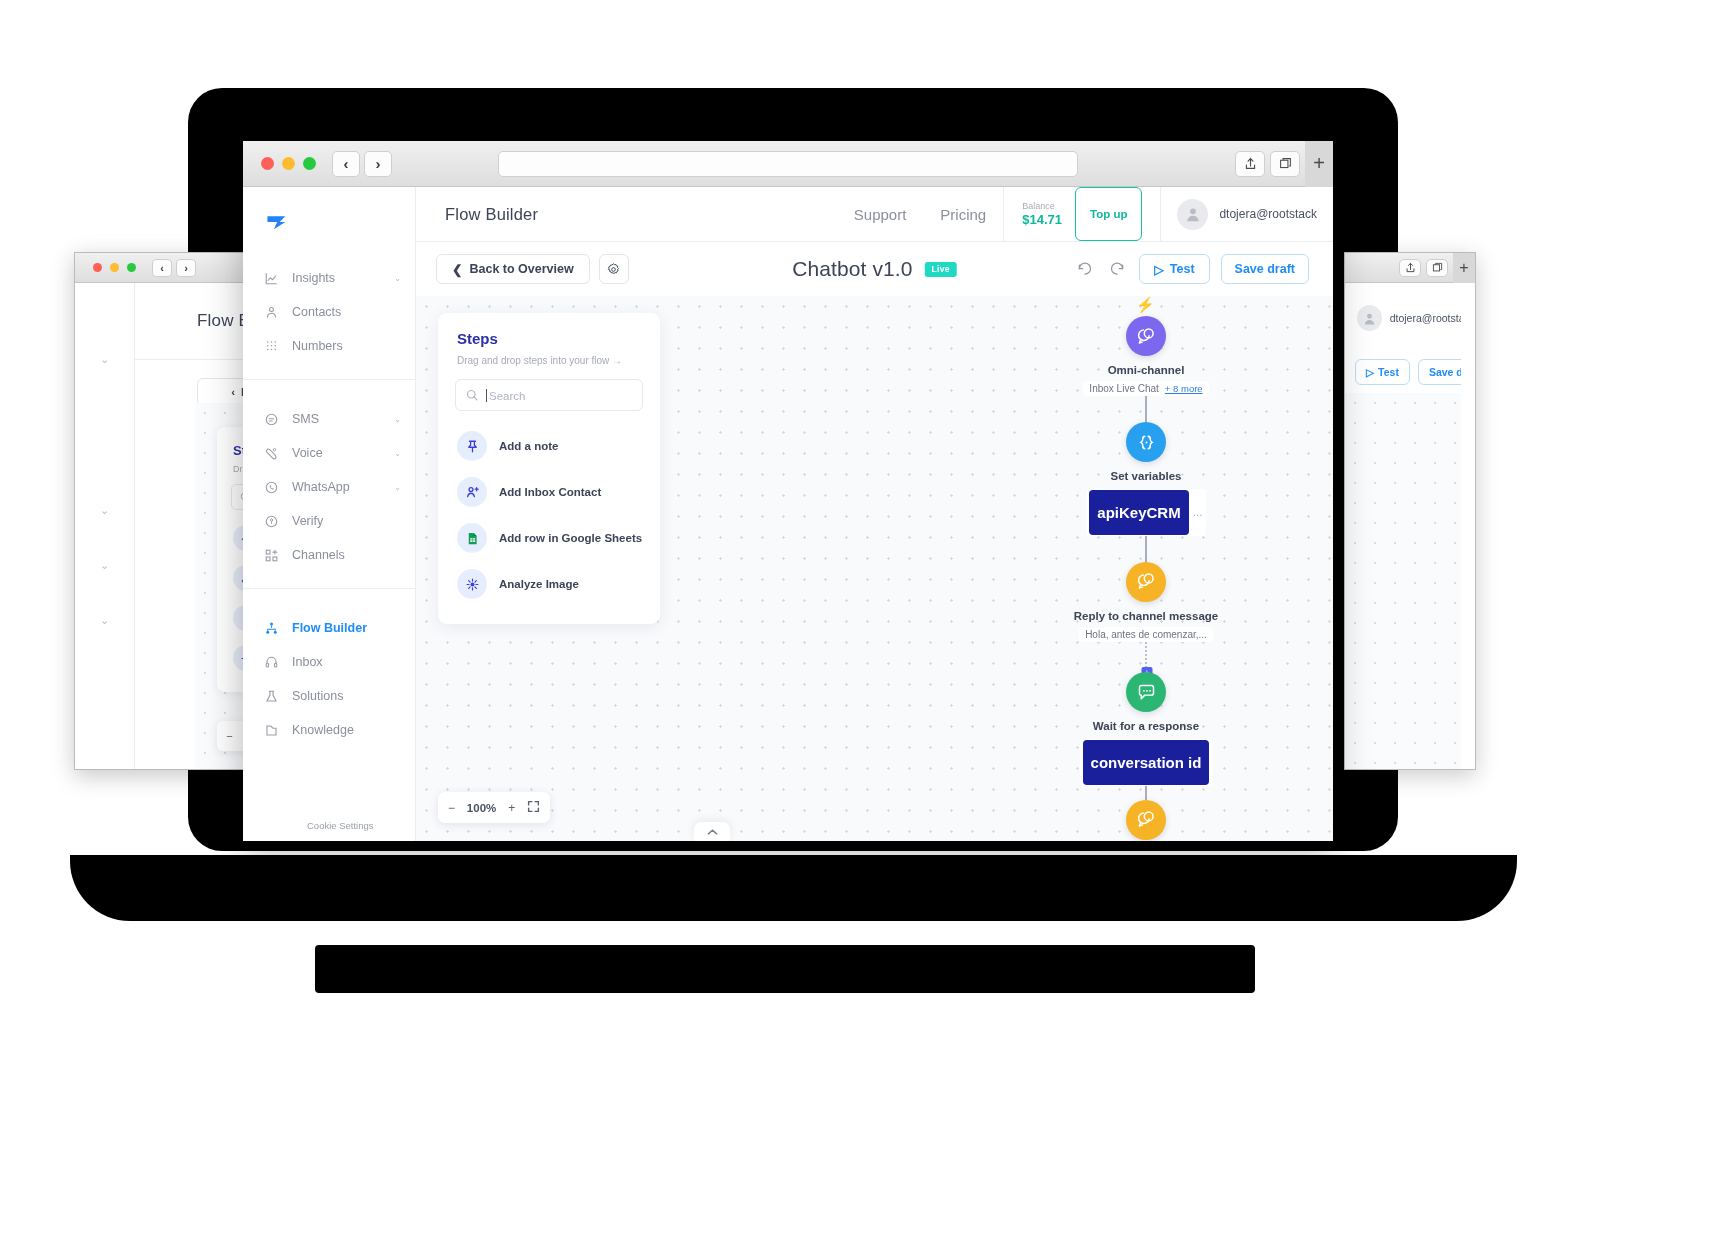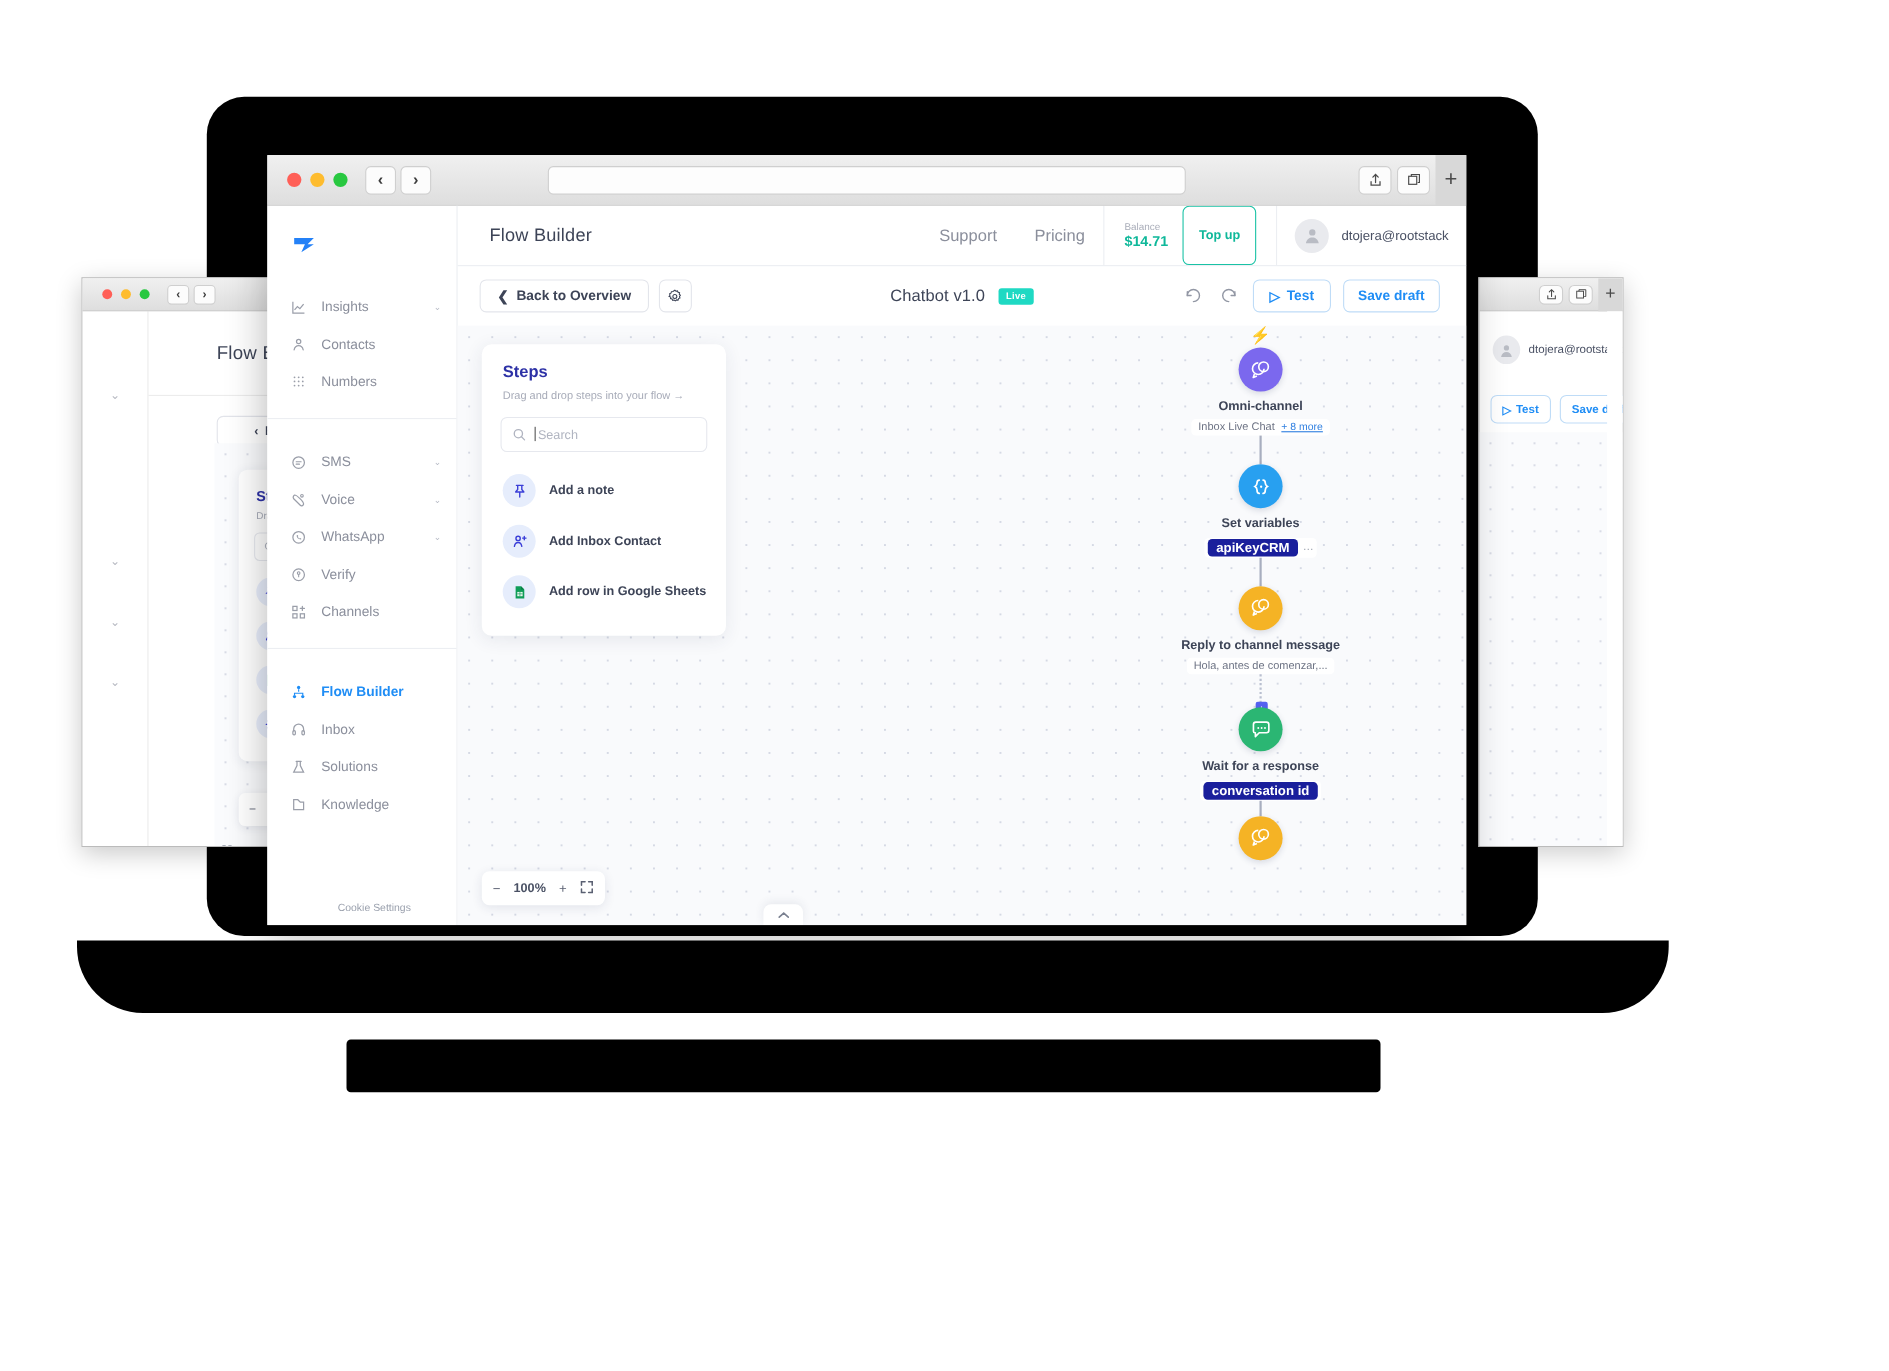--- a/index.html
+++ b/index.html
@@ -247,21 +247,21 @@
   }
   .gear-btn {
     width: 30px; height: 30px; margin-left: 9px;
     border: 1px solid #e3e5eb; border-radius: 6px; background: #fff;
     display: flex; align-items: center; justify-content: center;
   }
   .flow-title-wrap {
     position: absolute; left: 50%; transform: translateX(-50%);
     display: flex; align-items: center; gap: 12px;
   }
-  .flow-title { font-size: 15px; color: #3d4457; letter-spacing: .1px; }
+  .flow-title { font-size: 21px; color: #3d4457; letter-spacing: .1px; }
   .live-badge {
     background: #1fd9c3; color: #ffffff; font-size: 8.5px; font-weight: bold;
     border-radius: 3px; padding: 2.5px 7px; letter-spacing: .3px;
   }
   .toolbar-right { margin-left: auto; display: flex; align-items: center; gap: 11px; }
   .icon-btn { width: 22px; height: 22px; display: flex; align-items: center; justify-content: center; color: #9297a4; }
   .test-btn, .save-btn {
     border: 1px solid #bfdcf7; border-radius: 6px; background: #fff;
     color: #1f8df5; font-size: 12.5px; font-weight: bold;
     height: 30px; display: flex; align-items: center; gap: 6px; padding: 0 14px;
@@ -330,22 +330,22 @@
     margin-top: 7px; text-align: center; line-height: 1.25; max-width: 150px;
   }
   .node-sub {
     margin-top: 4px; display: flex; align-items: center; gap: 6px;
     background: #fff; border-radius: 4px; padding: 2px 6px;
     font-size: 10px; color: #6d7384; white-space: nowrap;
   }
   .node-sub .more { color: #2f7fe0; text-decoration: underline; font-size: 9.5px; }
   .chip {
     margin-top: 5px; background: #1a1f9c; color: #fff;
-    font-size: 12px; font-weight: bold; border-radius: 4px;
-    padding: 1px 8px; white-space: nowrap;
+    font-size: 15px; font-weight: bold; border-radius: 4px;
+    padding: 14px 8px; white-space: nowrap;
   }
   .chip-wrap { display: flex; align-items: center; gap: 4px; background:#fff; border-radius:4px; padding: 1px 3px; margin-top:5px;}
   .chip-wrap .chip { margin-top: 0; }
   .chip-wrap .dots { color: #9aa0ad; font-size: 10px; }
   .connector { width: 2px; height: 26px; background: #a8aebf; }
   .connector.dotted {
     background: none; height: 30px;
     border-left: 2px dotted #b9bfd0; width: 0;
     position: relative;
   }
@@ -764,20 +764,29 @@
             <span class="step-ico">
               <svg width="15" height="15" viewBox="0 0 20 20">
                   <path d="M5 2.5h6.5L15.5 6.5v11H5z" fill="#0f9d58"></path>
                   <path d="M11.5 2.5L15.5 6.5h-4z" fill="#0b7f46"></path>
                   <rect x="7" y="9.5" width="6.5" height="5.2" fill="#fff" opacity=".9"></rect>
                   <path d="M7 11.8h6.5M10.2 9.5v5.2" stroke="#0f9d58" stroke-width=".8"></path>
                 </svg>
             </span>
             <span class="step-lbl">Add row in Google Sheets</span>
           </div>
+          <div class="step-row">
+            <span class="step-ico">
+              <svg width="15" height="15" viewBox="0 0 20 20">
+                  <circle cx="10" cy="10" r="2.6" fill="#3b3fd8"></circle>
+                  <path d="M10 2.8v2.6M10 14.6v2.6M2.8 10h2.6M14.6 10h2.6M4.9 4.9l1.9 1.9M13.2 13.2l1.9 1.9M15.1 4.9l-1.9 1.9M6.8 13.2l-1.9 1.9" stroke="#3b3fd8" stroke-width="1.6" stroke-linecap="round"></path>
+                </svg>
+            </span>
+            <span class="step-lbl">Analyze Image</span>
+          </div>
         </div>
 
         <div class="flow">
 
           <div class="node-wrap">
             <span class="bolt">⚡</span>
             <div class="node-circle" style="background:#7b68ee">
               <svg width="21" height="21" viewBox="0 0 24 24">
                   <path d="M9 4.5a6 6 0 106 6" fill="none" stroke="#fff" stroke-width="1.7"></path>
                   <circle cx="14.5" cy="8.5" r="5" fill="none" stroke="#fff" stroke-width="1.7"></circle>

